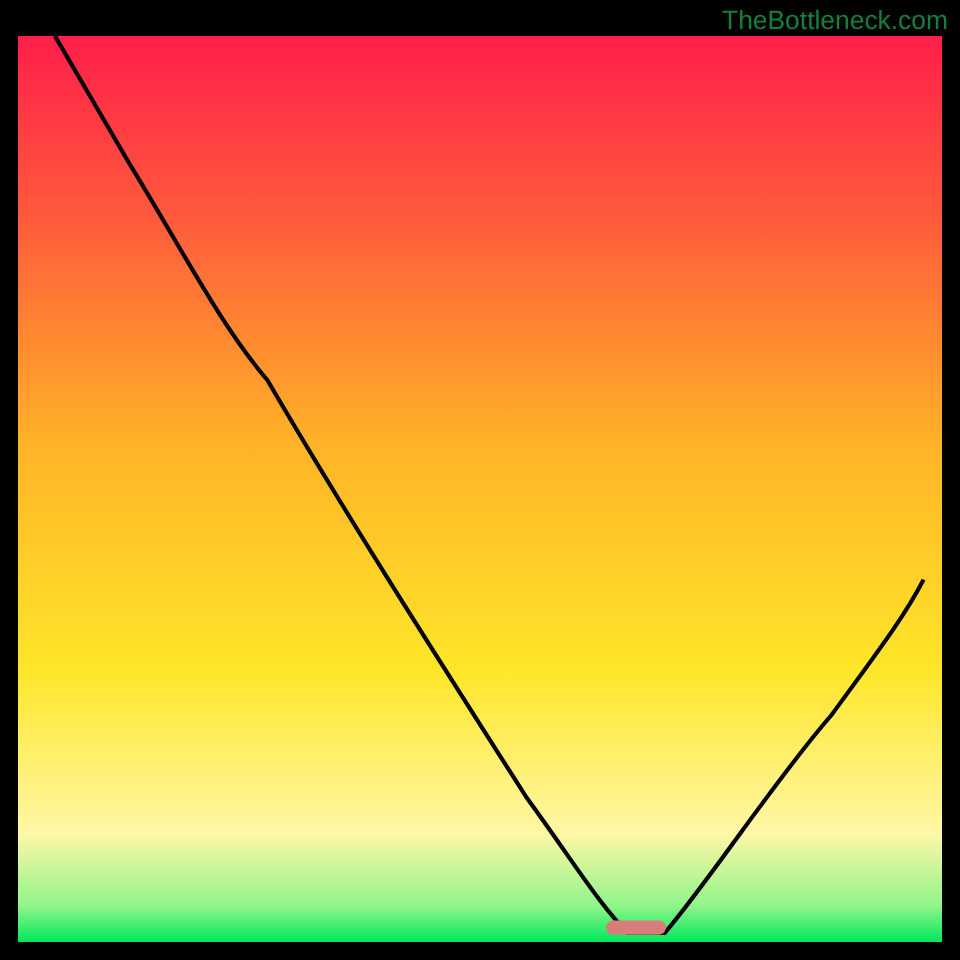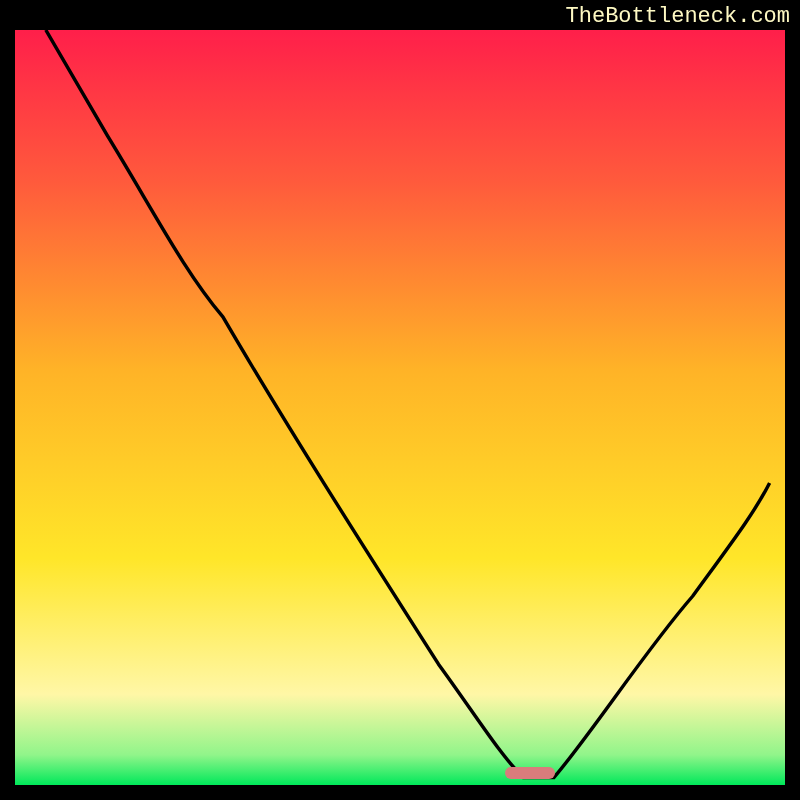--- a/index.html
+++ b/index.html
@@ -8,25 +8,24 @@
     background: #000;
     width: 800px;
     height: 800px;
     overflow: hidden;
     font-family: Arial, sans-serif;
   }
   .watermark {
     position: absolute;
     top: 4px;
     right: 10px;
-    color: #fef9c3;
+    color: #15803d;
     font-size: 22px;
     font-weight: 500;
     z-index: 10;
-    font-family: Liberation Mono, monospace;
   }
   .plot-frame {
     position: absolute;
     left: 15px;
     top: 30px;
     width: 770px;
     height: 755px;
     background: #000;
   }
   .gradient-bg {

